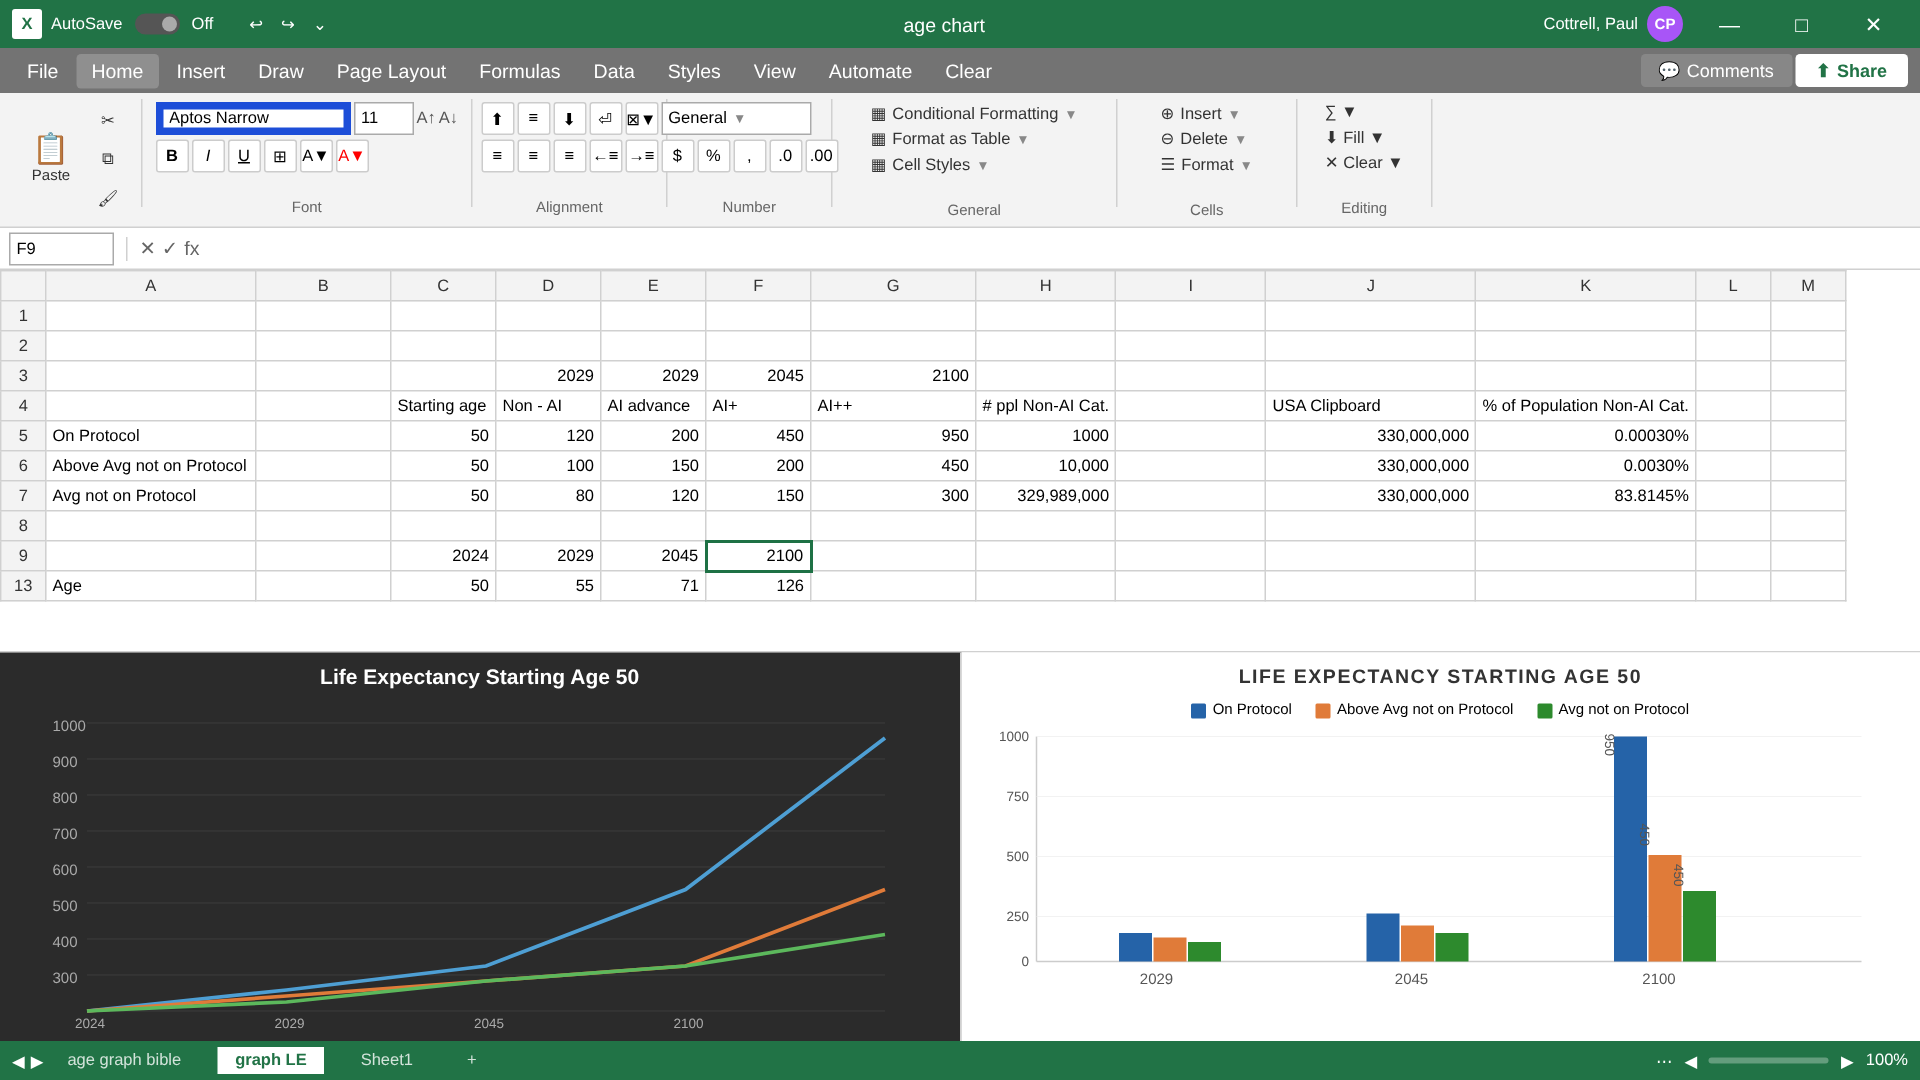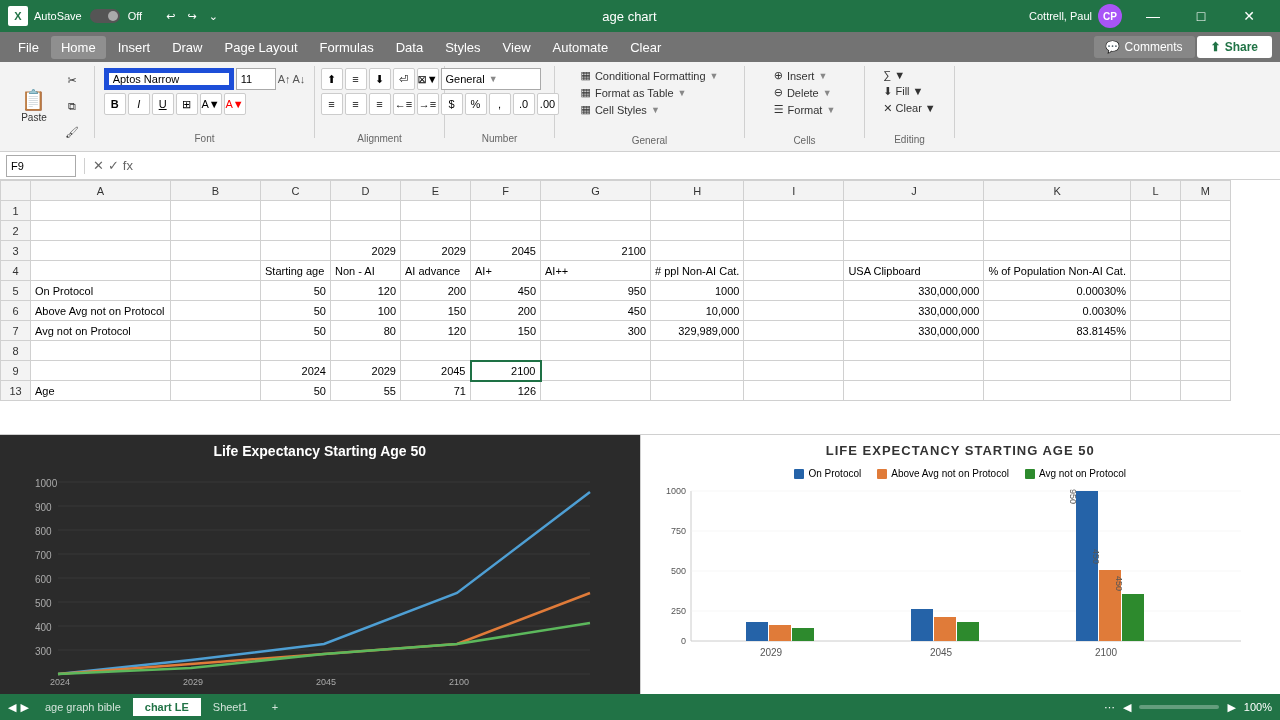--- a/index.html
+++ b/index.html
@@ -240,21 +240,21 @@
       font-size: 11px;
       cursor: pointer;
       border-radius: 0;
       color: rgba(255,255,255,0.8);
     }
     .sheet-tab.active {
       background: white;
       color: #217346;
       font-weight: 600;
     }
-    .sheet-tabs { display: flex; align-items: center; gap: 0; }
+    .sheet-tabs { display: flex; align-items: center; gap: 12px; }
 
     .chevron { font-size: 9px; color: #888; }
     .separator { width: 1px; height: 16px; background: #d0d0d0; margin: 0 4px; }
     
     .ribbon-row { display: flex; gap: 2px; align-items: center; }
   </style>
 </head>
 <body>
 
 <div id="title-bar">
@@ -725,21 +725,21 @@
     </div>
   </div>
 </div>
 
 <div id="status-bar">
   <div class="status-left">
     <span>◀</span>
     <span>▶</span>
     <div class="sheet-tabs">
       <div class="sheet-tab">age graph bible</div>
-      <div class="sheet-tab active">chart LE</div>
+      <div class="sheet-tab active">graph LE</div>
       <div class="sheet-tab">Sheet1</div>
       <div class="sheet-tab">+</div>
     </div>
   </div>
   <div class="status-right">
     <span style="font-size:11px;">⋯</span>
     <span>◀</span>
     <div class="zoom-slider"></div>
     <span>▶</span>
     <span style="font-size:11px;color:white;">100%</span>

